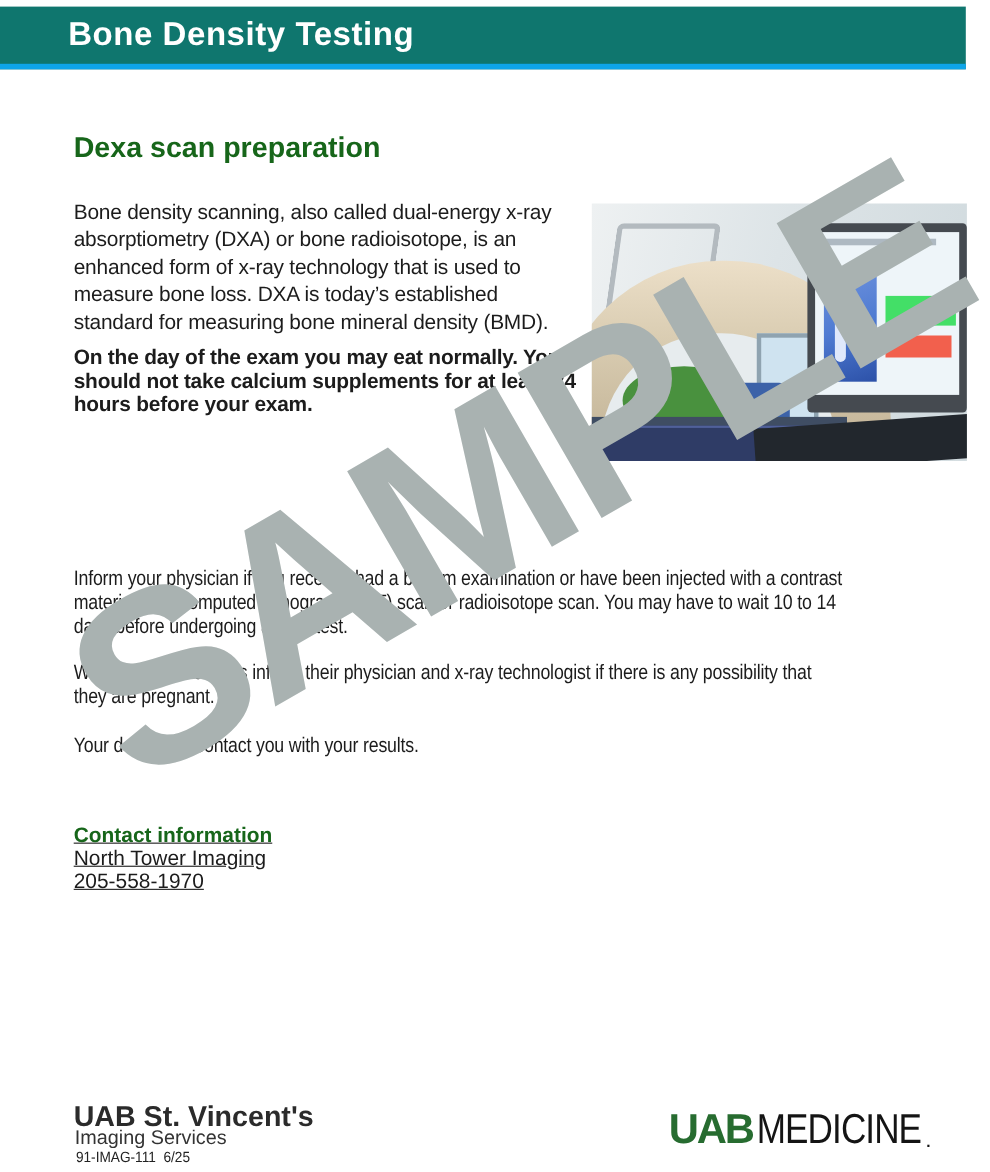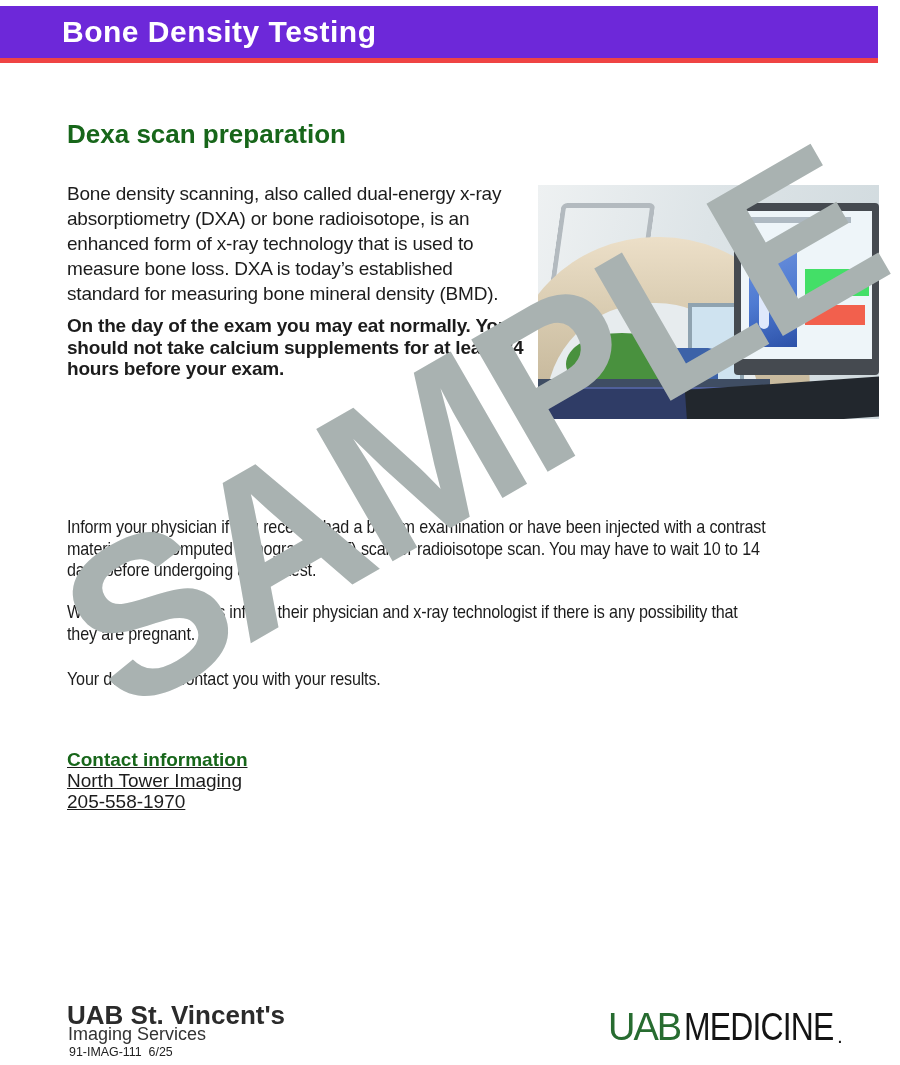--- a/index.html
+++ b/index.html
@@ -3,21 +3,21 @@
 <meta charset="utf-8">
 <style>
   html,body{margin:0;padding:0;background:#ffffff;}
   .page{
     position:relative;width:900px;height:1065px;background:#ffffff;overflow:hidden;
     font-family:"Liberation Sans", sans-serif;color:#1c1c1c;
   }
   
   .topbar{
     position:absolute;left:0;top:6px;width:878px;height:52px;
-    background:#6d28d9;border-bottom:5px solid #ef4444;
+    background:#0f766e;border-bottom:5px solid #0ea5e9;
   }
   .topbar-title{
     position:absolute;left:62px;top:0;height:52px;line-height:52px;
     color:#ffffff;font-size:30px;font-weight:bold;letter-spacing:.5px;white-space:nowrap;
   }
   
   .section-heading{
     position:absolute;left:67px;top:119px;
     color:#17661a;font-size:26px;font-weight:bold;white-space:nowrap;
   }
@@ -68,21 +68,21 @@
     display:flex;align-items:center;justify-content:center;
     transform:rotate(-30deg);
     font-size:222px;font-weight:bold;letter-spacing:-6px;
     color:#a9b2b1;white-space:nowrap;z-index:50;pointer-events:none;
   }
   
   .footer-org{position:absolute;left:67px;top:1000px;font-size:26px;font-weight:bold;color:#2b2b2b;white-space:nowrap;}
   .footer-dept{position:absolute;left:68px;top:1024px;font-size:18px;color:#333333;white-space:nowrap;}
   .footer-code{position:absolute;left:69px;top:1044px;font-size:13.5px;color:#222222;white-space:pre;transform:scaleX(.92);transform-origin:0 0;}
   .logo{position:absolute;left:608px;top:1005px;height:40px;display:flex;align-items:flex-end;white-space:nowrap;}
-  .logo-uab{font-size:38px;font-weight:normal;letter-spacing:-2px;color:#276c30;line-height:36px;}
+  .logo-uab{font-size:38px;font-weight:bold;letter-spacing:-2px;color:#276c30;line-height:36px;}
   .logo-medicine{font-size:38px;color:#141414;letter-spacing:-1px;line-height:36px;display:inline-block;transform:scaleX(.84);transform-origin:0 100%;margin-left:4px;}
   .logo-dot{font-size:14px;font-weight:bold;color:#141414;line-height:14px;margin-left:-24px;}
 </style>
 </head>
 <body>
 
 <div class="page">
 
   <div class="topbar">
     <div class="topbar-title">Bone Density Testing</div>

